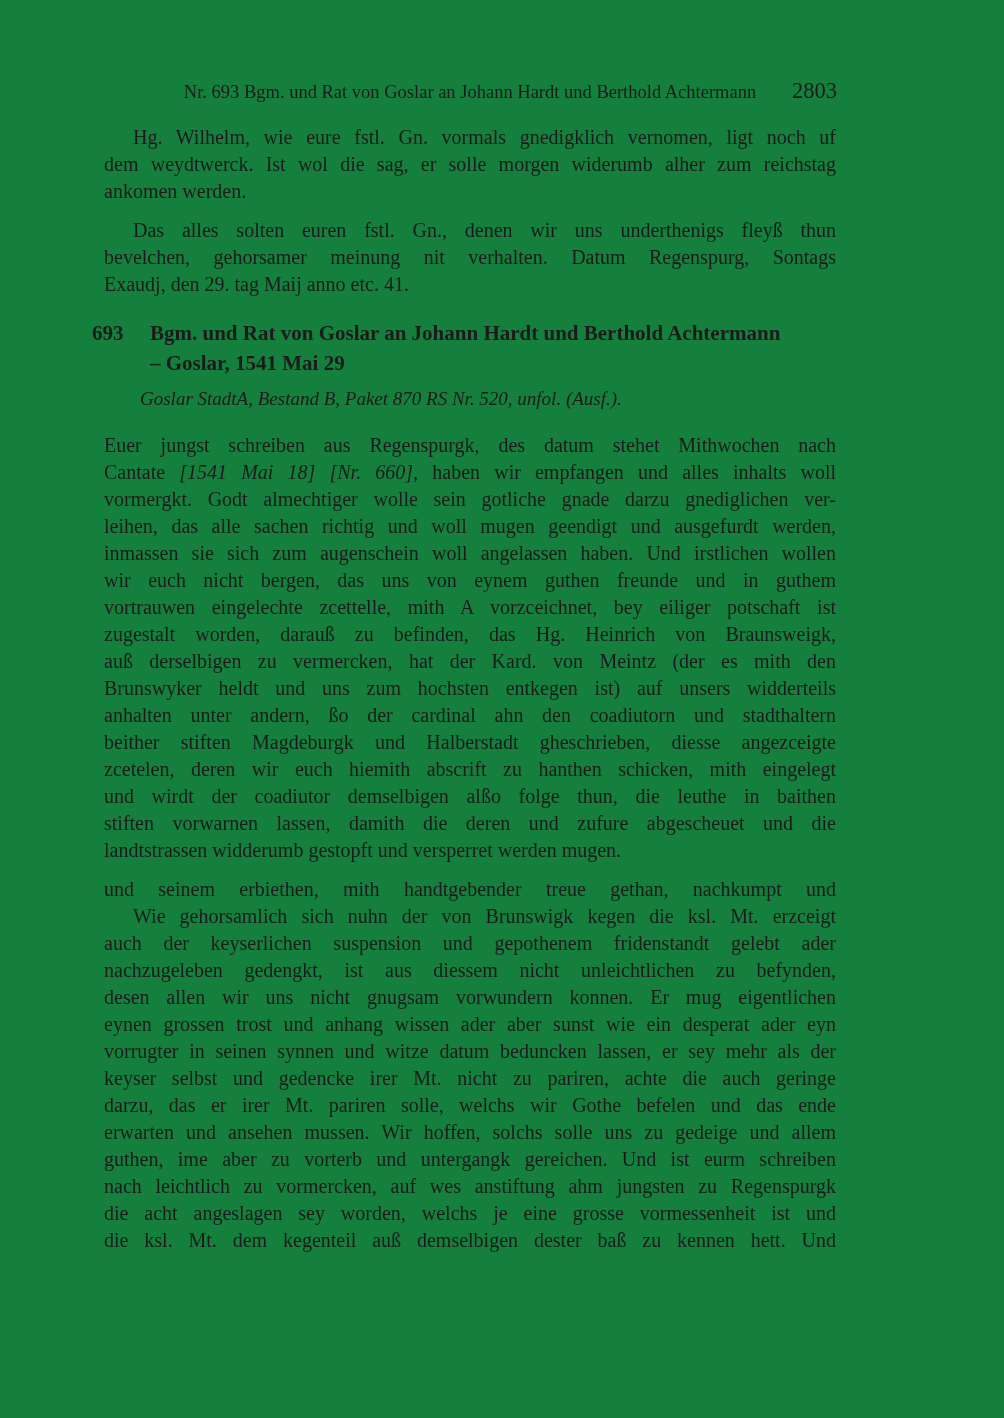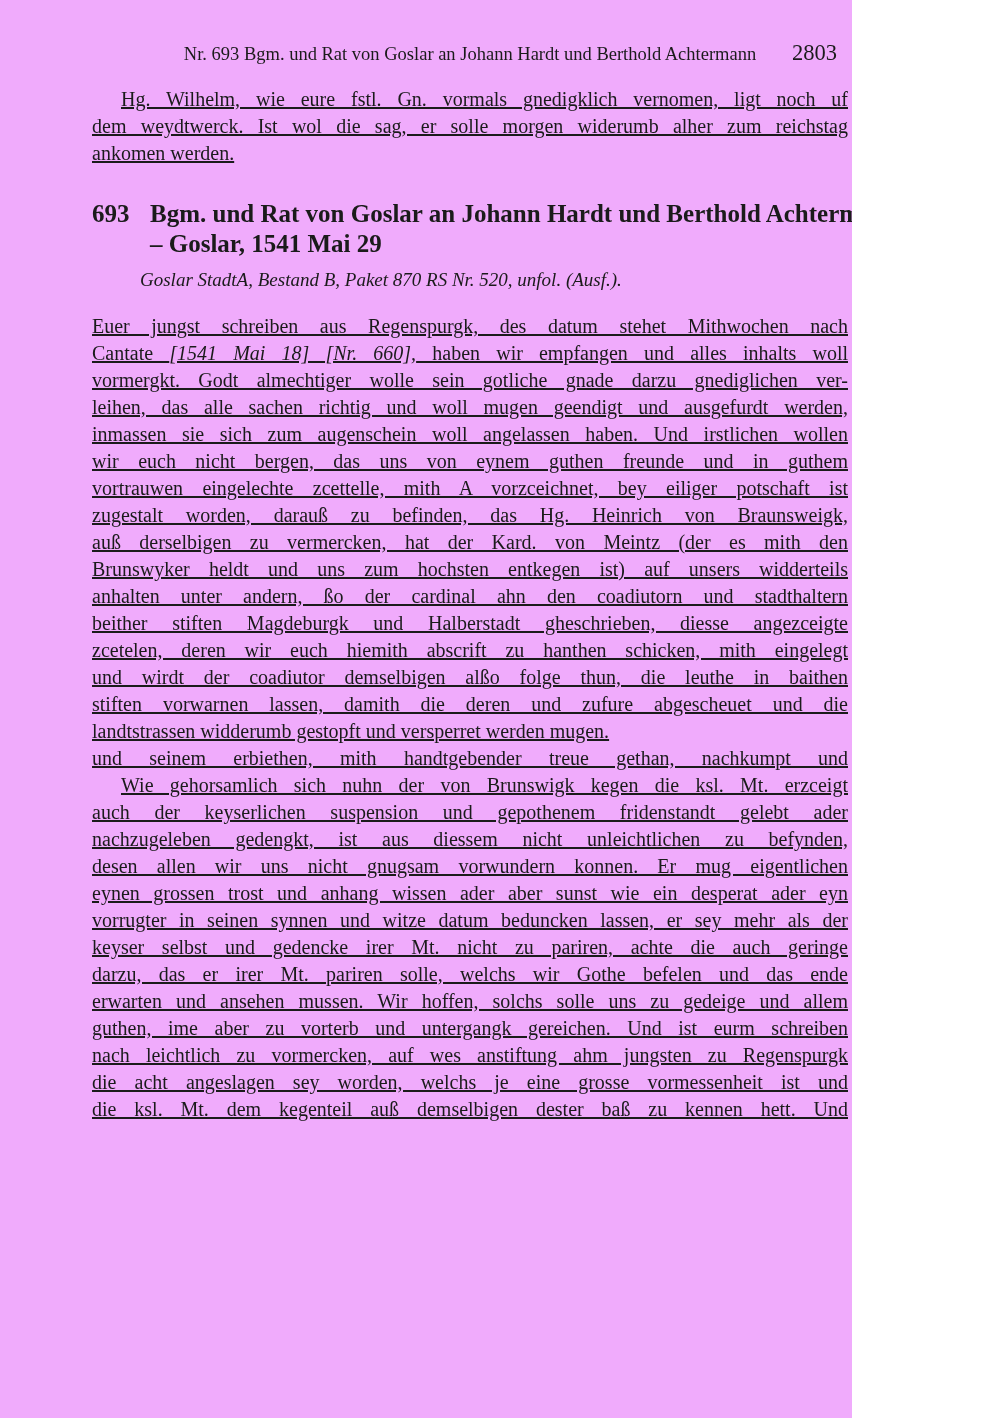--- a/index.html
+++ b/index.html
@@ -2,28 +2,28 @@
 <html><head>
 <meta charset="utf-8">
 <style>
   html, body {
     margin: 0;
     padding: 0;
     background: #ffffff;
   }
   .page {
     position: relative;
-    width: 852px;
+    width: 1004px;
     height: 1418px;
-    background: #f0abfc;
+    background: #15803d;
     color: #1b1b1b;
     font-family: "Liberation Serif", "DejaVu Serif", serif;
     overflow: hidden;
     box-sizing: border-box;
-    padding: 40px 156px 0 92px;
+    padding: 78px 156px 0 92px;
   }
   .col {
     width: 756px;
   }
   
   .running-header {
     display: grid;
     grid-template-columns: 56px 1fr 56px;
     align-items: baseline;
     height: 30px;
@@ -34,45 +34,45 @@
     font-size: 18.5px;
     white-space: nowrap;
   }
   .rh-num {
     grid-column: 3;
     text-align: left;
     font-size: 22.5px;
     white-space: nowrap;
   }
   
-  .paragraph { margin: 0; text-decoration: underline; }
+  .paragraph { margin: 12px; }
   .tl {
     height: 27px;
     line-height: 27px;
     font-size: 20px;
     text-align: justify;
     text-align-last: justify;
     overflow: hidden;
     white-space: normal;
     hyphens: none;
   }
   .tl.indent { padding-left: 29px; }
   .tl.last {
     text-align: left;
     text-align-last: left;
   }
   .tl em { font-style: italic; }
   .closing-block { margin-top: 16px; }
   
   .doc-heading {
-    margin-top: 32px;
+    margin-top: 20px;
     display: grid;
     grid-template-columns: 58px 1fr;
     font-weight: bold;
-    font-size: 25px;
+    font-size: 21px;
     line-height: 30px;
   }
   .doc-number { grid-column: 1; }
   .doc-titles { grid-column: 2; }
   .doc-title-line { white-space: nowrap; }
   
   .source-line {
     margin-top: 9px;
     margin-left: 48px;
     font-style: italic;
@@ -90,20 +90,25 @@
   <div class="col running-header">
     <div class="rh-title">Nr. 693 Bgm. und Rat von Goslar an Johann Hardt und Berthold Achtermann</div>
     <div class="rh-num">2803</div>
   </div>
 
   <div class="col closing-block">
       <div class="paragraph">
         <div class="tl indent">Hg. Wilhelm, wie eure fstl. Gn. vormals gnedigklich vernomen, ligt noch uf</div>
         <div class="tl">dem weydtwerck. Ist wol die sag, er solle morgen widerumb alher zum reichstag</div>
         <div class="tl last">ankomen werden.</div>
+      </div>
+      <div class="paragraph">
+        <div class="tl indent">Das alles solten euren fstl. Gn., denen wir uns underthenigs fleyß thun</div>
+        <div class="tl">bevelchen, gehorsamer meinung nit verhalten. Datum Regenspurg, Sontags</div>
+        <div class="tl last">Exaudj, den 29. tag Maij anno etc. 41.</div>
       </div>
     </div>
 
   <div class="col doc-heading">
     <div class="doc-number">693</div>
     <div class="doc-titles">
       <div class="doc-title-line">Bgm. und Rat von Goslar an Johann Hardt und Berthold Achtermann</div>
       <div class="doc-title-line">– Goslar, 1541 Mai 29</div>
     </div>
   </div>

